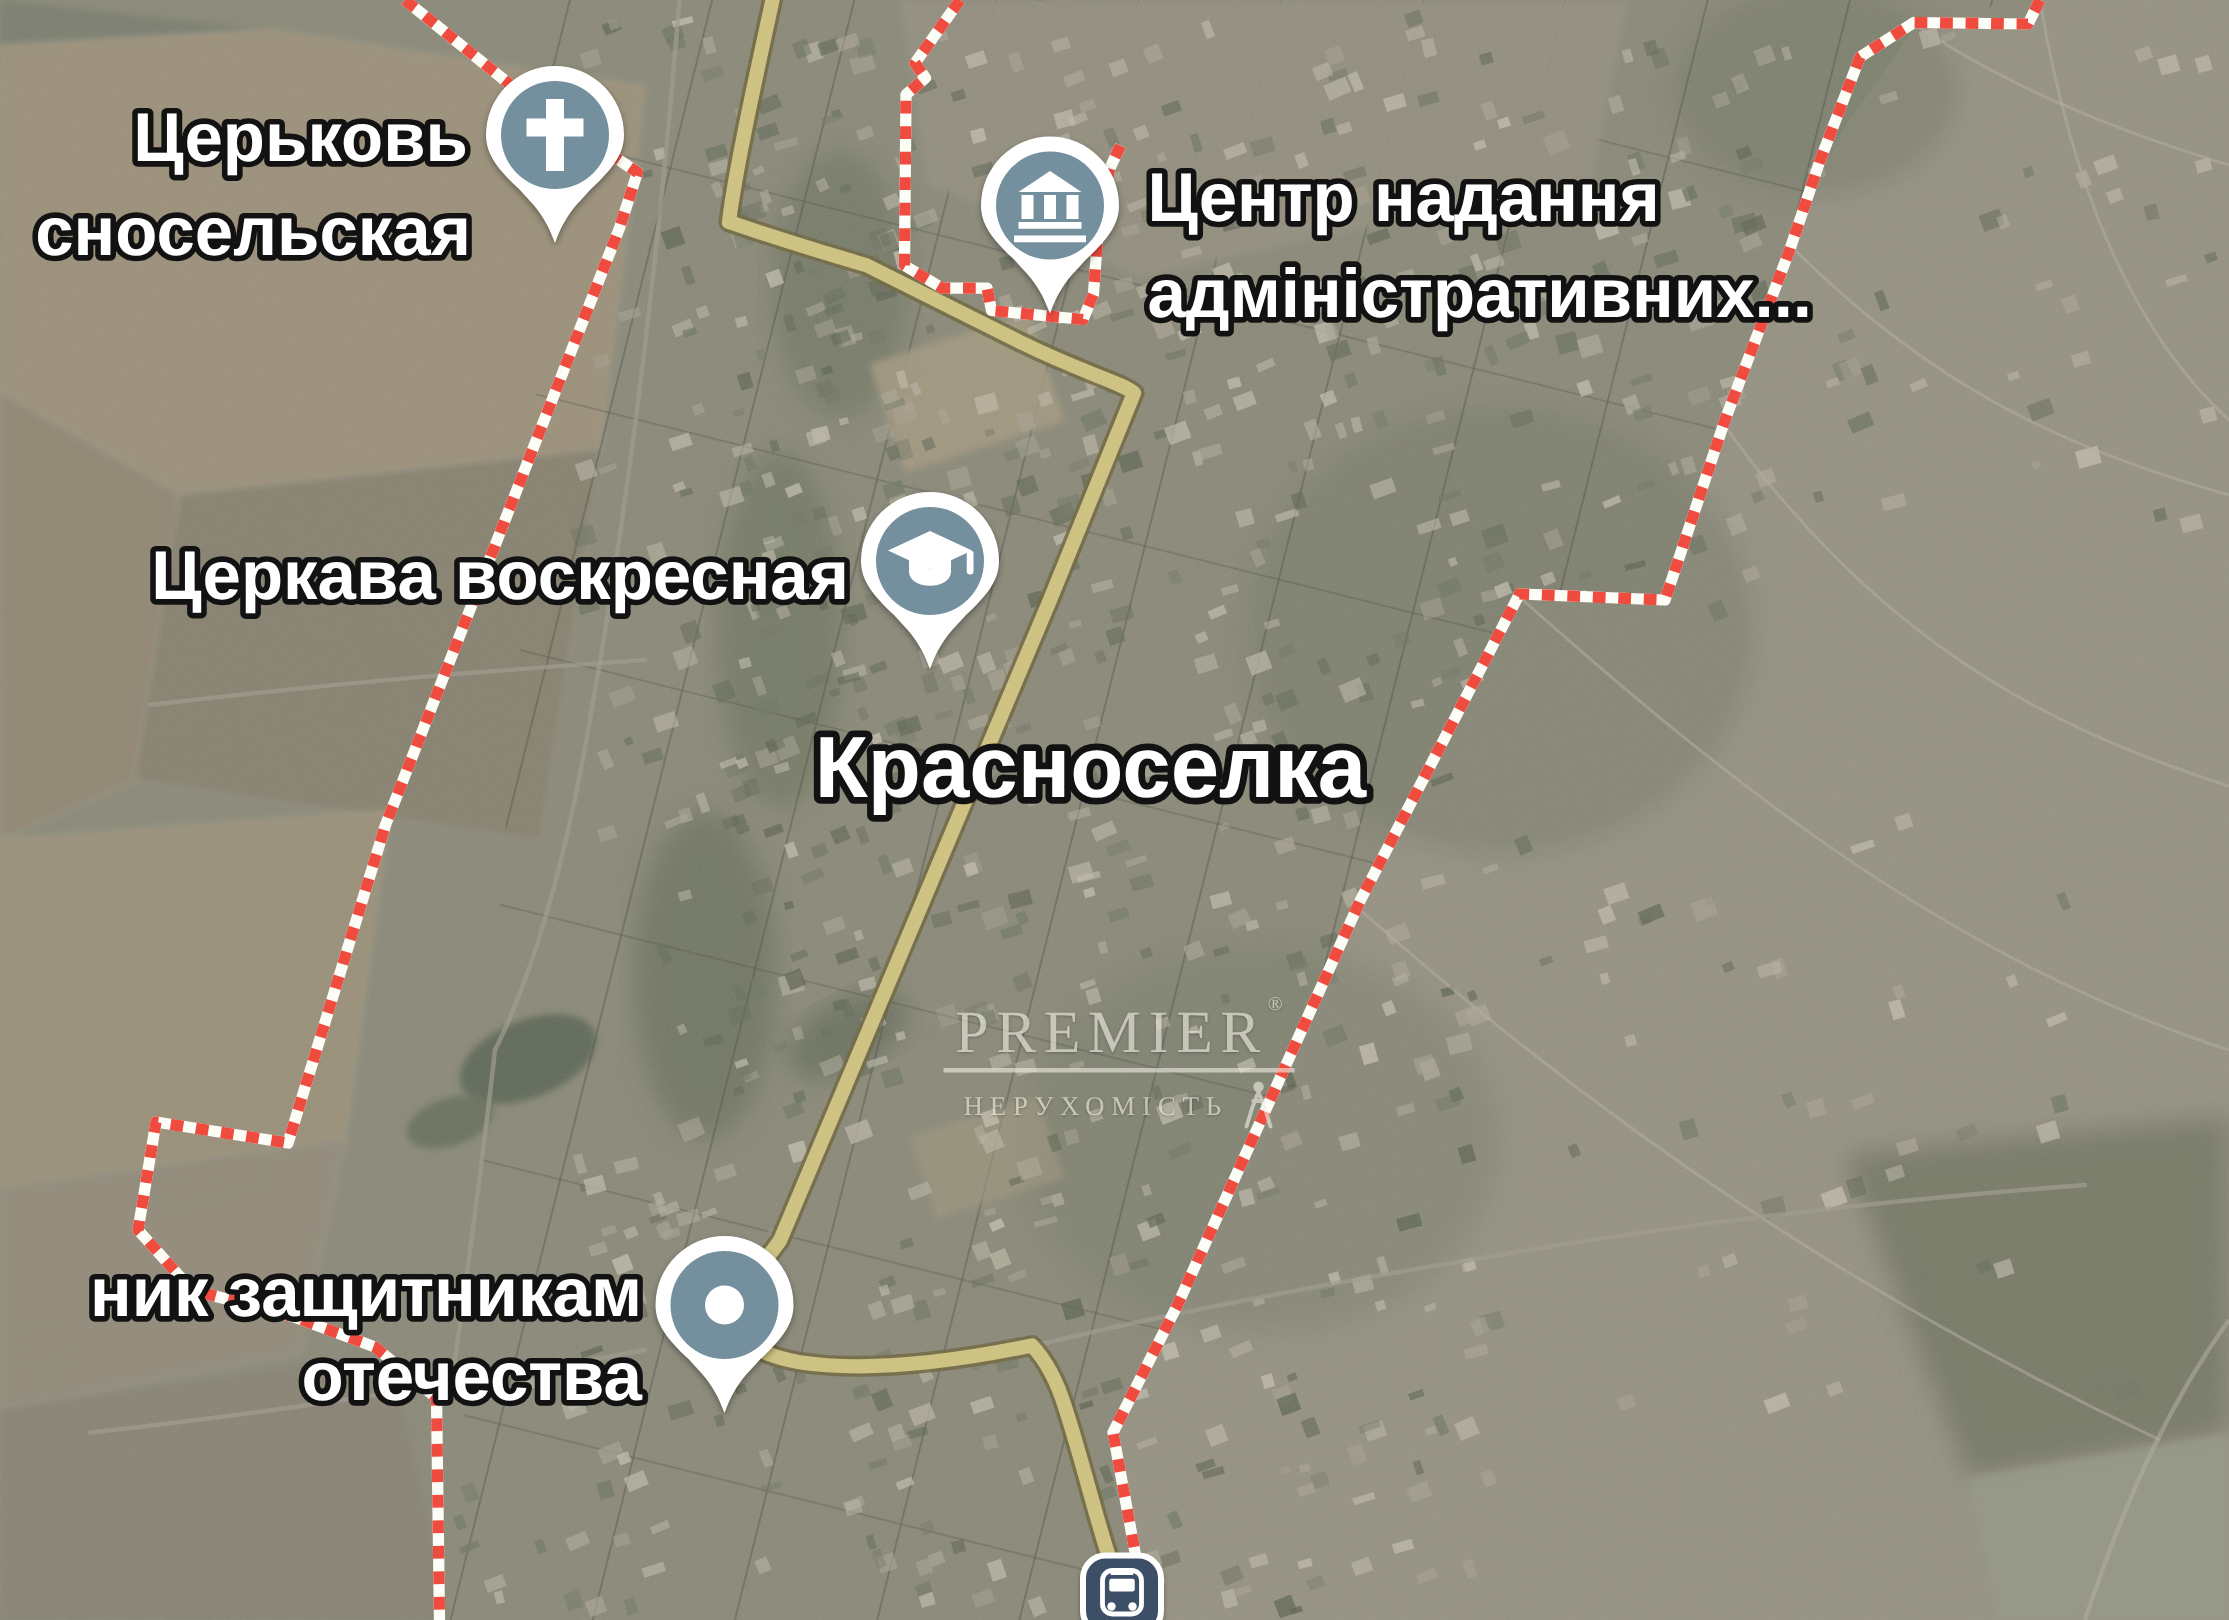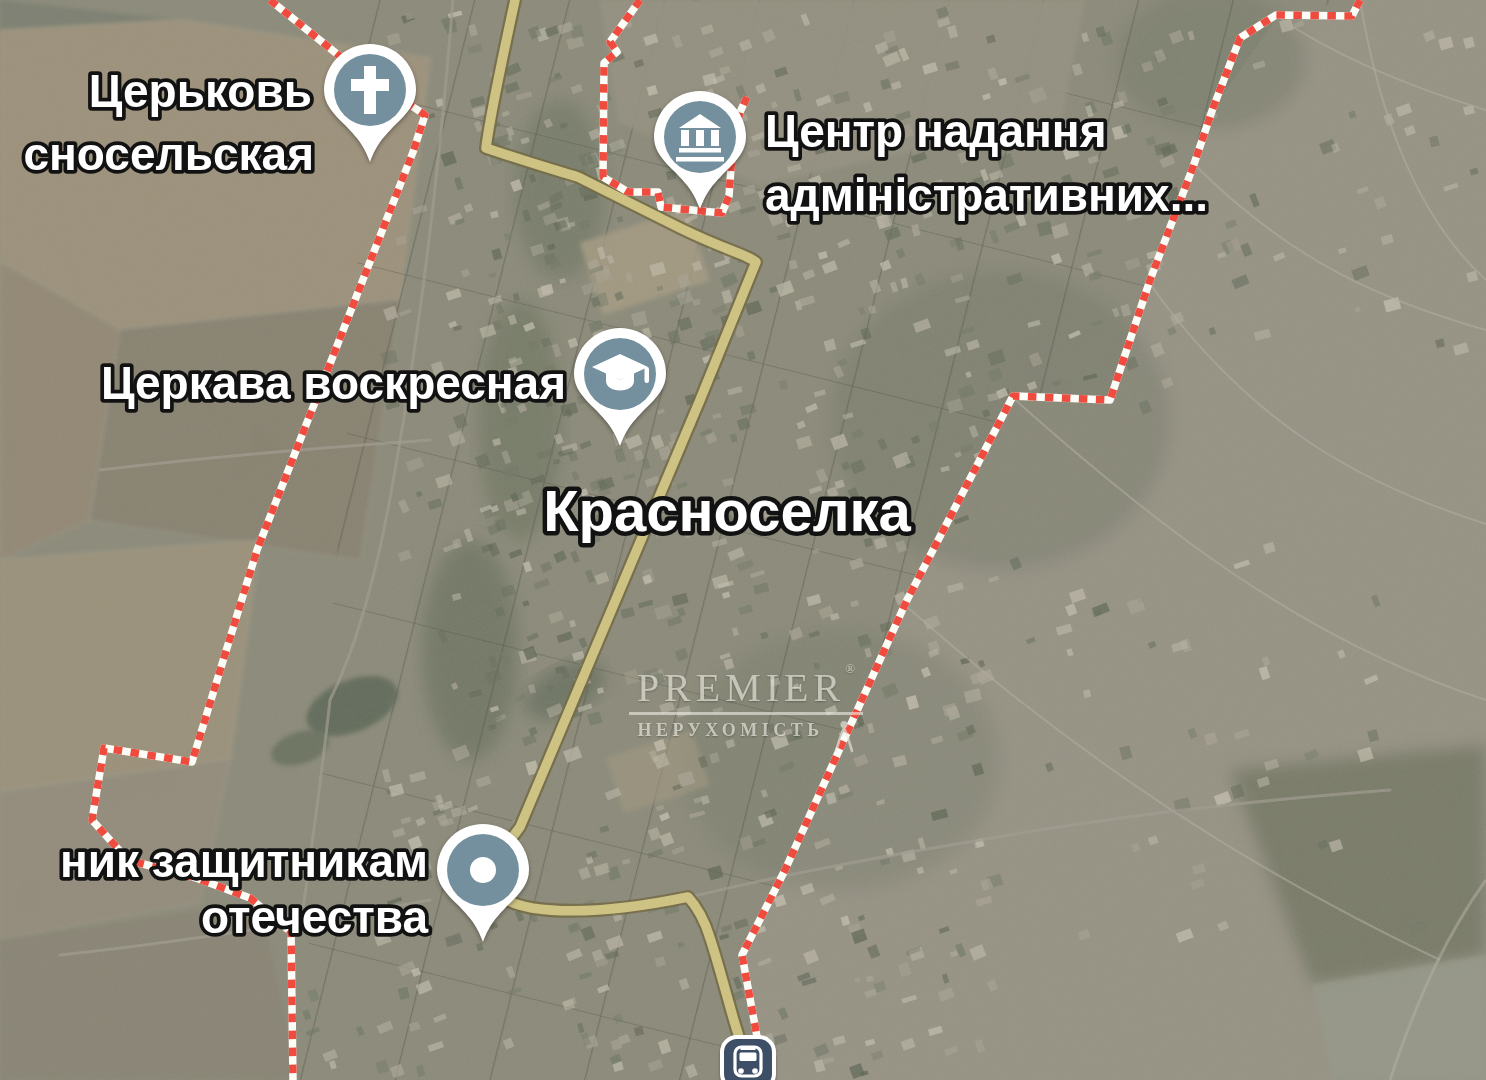--- a/index.html
+++ b/index.html
@@ -33,22 +33,22 @@
   
   .watermark{
     position:absolute;left:603px;top:662px;width:286px;
     opacity:.62;color:#efece3;text-align:center;
     text-shadow:0 1px 2px rgba(35,35,30,.55);
     font-family:"Liberation Serif",serif;
   }
   .wm-brand{font-size:40px;font-weight:normal;letter-spacing:5px;line-height:1.05;white-space:nowrap;}
   .wm-brand sup{font-size:13px;vertical-align:28px;letter-spacing:0;}
   .wm-line{border:0;border-top:3px solid #efece3;margin:3px 26px 5px 26px;}
-  .wm-sub{display:flex;justify-content:center;gap:9px;
-          font-size:18px;font-weight:bold;letter-spacing:4.5px;white-space:nowrap;}
+  .wm-sub{display:flex;align-items:center;justify-content:center;gap:9px;
+          font-size:18px;font-weight:normal;letter-spacing:4.5px;white-space:nowrap;}
   .wm-sub svg{flex:0 0 auto;}
 </style>
 </head>
 <body>
 
 <div class="stage">
 
   <svg class="base" width="1486" height="1080" viewBox="0 0 1486 1080">
     <defs>
       <filter id="soft">

